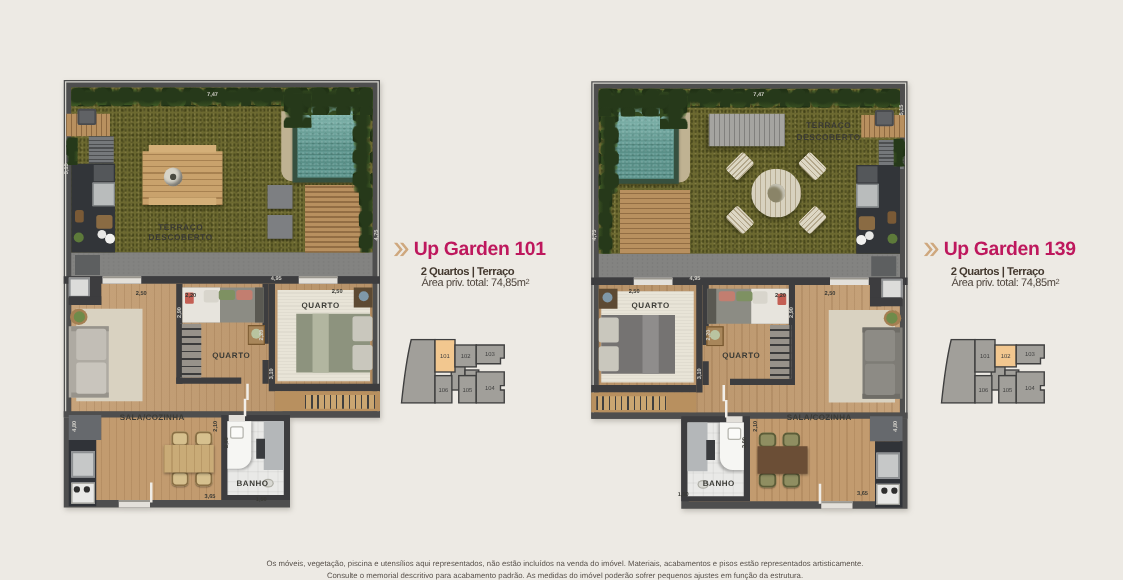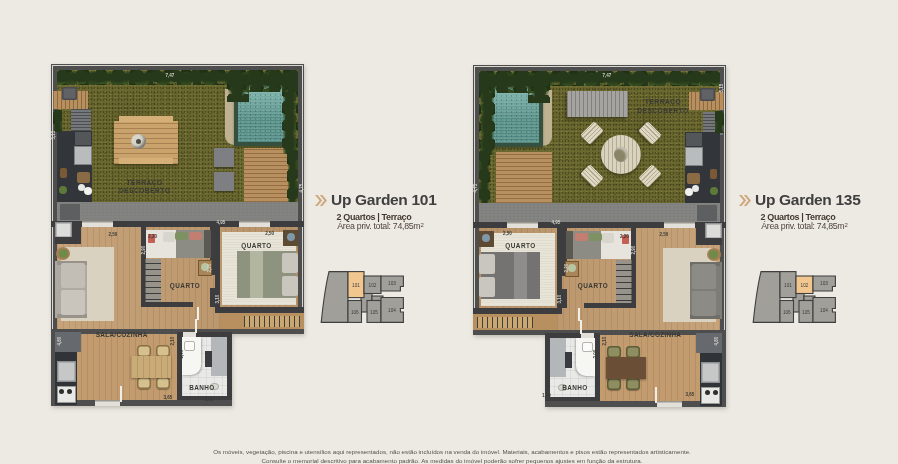--- a/index.html
+++ b/index.html
@@ -17,21 +17,21 @@
 .mir .sofa{background:#7e7c76 !important}
 .mir .sofac{background:#8d8b85 !important}
 .mir .sofaa{background:#6f6d67 !important}
 .mir .bedR{background:#757372 !important}
 .mir .bedRs{background:#8f8d8c !important}
 .mir .deckB{left:174px !important;top:87px !important;width:56px !important;height:51px !important}
 .mir .stairs{left:3px !important;top:47px !important;width:20px !important;height:24px !important}
 .lb{position:absolute;white-space:nowrap;font-weight:700;line-height:1}
 .dk{color:#3a3a35}
 .lt{color:#d3d1ca}
-.hd{font-weight:700;font-size:15.5px;letter-spacing:-.3px;color:#404040}
+.hd{font-weight:700;font-size:15.5px;letter-spacing:-.3px;color:#be185d}
 .s1{font-weight:700;font-size:9px;letter-spacing:-.37px;color:#44392f}
 .s2{font-size:8.8px;letter-spacing:-.3px;color:#4f453d}
 .dis{position:absolute;width:898px;text-align:center;font-size:6.2px;color:#57504a;letter-spacing:.02px}
 </style></head>
 <body>
 <div class="plan" style="left:51px;top:64px">
     <div class="gfx">
       <div class="a" style="left:0;top:0;width:253px;height:270px;background:#4e4e4e"></div>
       <div class="a" style="left:0;top:270px;width:181px;height:72px;background:#4e4e4e"></div>
       <div class="a" style="left:1px;top:1px;width:251px;height:268px;border:1px solid #d8d6cf;background:transparent;box-sizing:border-box"></div>
@@ -311,21 +311,21 @@
         <text x="72" y="41">104</text>
 </g>
     </svg></div>
 
 <div class="a" style="left:739px;top:192px"><svg width="12" height="11" viewBox="0 0 12 11">
       <g fill="#cfa87e">
 <path d="M0,0 L2.6,0 L7.2,5.5 L2.6,11 L0,11 L4.6,5.5 Z"></path>
 <path d="M4.8,0 L7.4,0 L12,5.5 L7.4,11 L4.8,11 L9.4,5.5 Z"></path>
       </g>
     </svg></div>
-<div class="a hd" style="left:755px;top:190.5px">Up Garden 135</div>
+<div class="a hd" style="left:755px;top:190.5px">Up Garden 139</div>
 <div class="a s1" style="left:760.5px;top:211.5px">2 Quartos | Terraço</div>
 <div class="a s2" style="left:761.3px;top:220.8px">Área priv. total: 74,85m<span style="font-size:6px;vertical-align:2px">2</span></div>
 <div class="a" style="left:752px;top:271px"><svg width="84" height="52" viewBox="0 0 84 52">
 <g stroke="#3f3f3f" stroke-width="1.1" fill="#a19f9a">
 <path d="M9,0.6 H28 V51.4 H1.2 C3,34 5.2,16 9,0.6 Z"></path>
 <rect x="41" y="20" width="11" height="21" fill="#a19f9a"></rect>
 <rect x="52" y="25" width="11" height="4.5" fill="#a19f9a"></rect>
 <rect x="28" y="0.6" width="16" height="26" fill="#a19f9a"></rect>
 <rect x="44" y="5" width="17" height="17.5" fill="#f2c78f"></rect>
 <path d="M61,5 H83.4 V15.5 H80.4 V20 H61 Z"></path>

